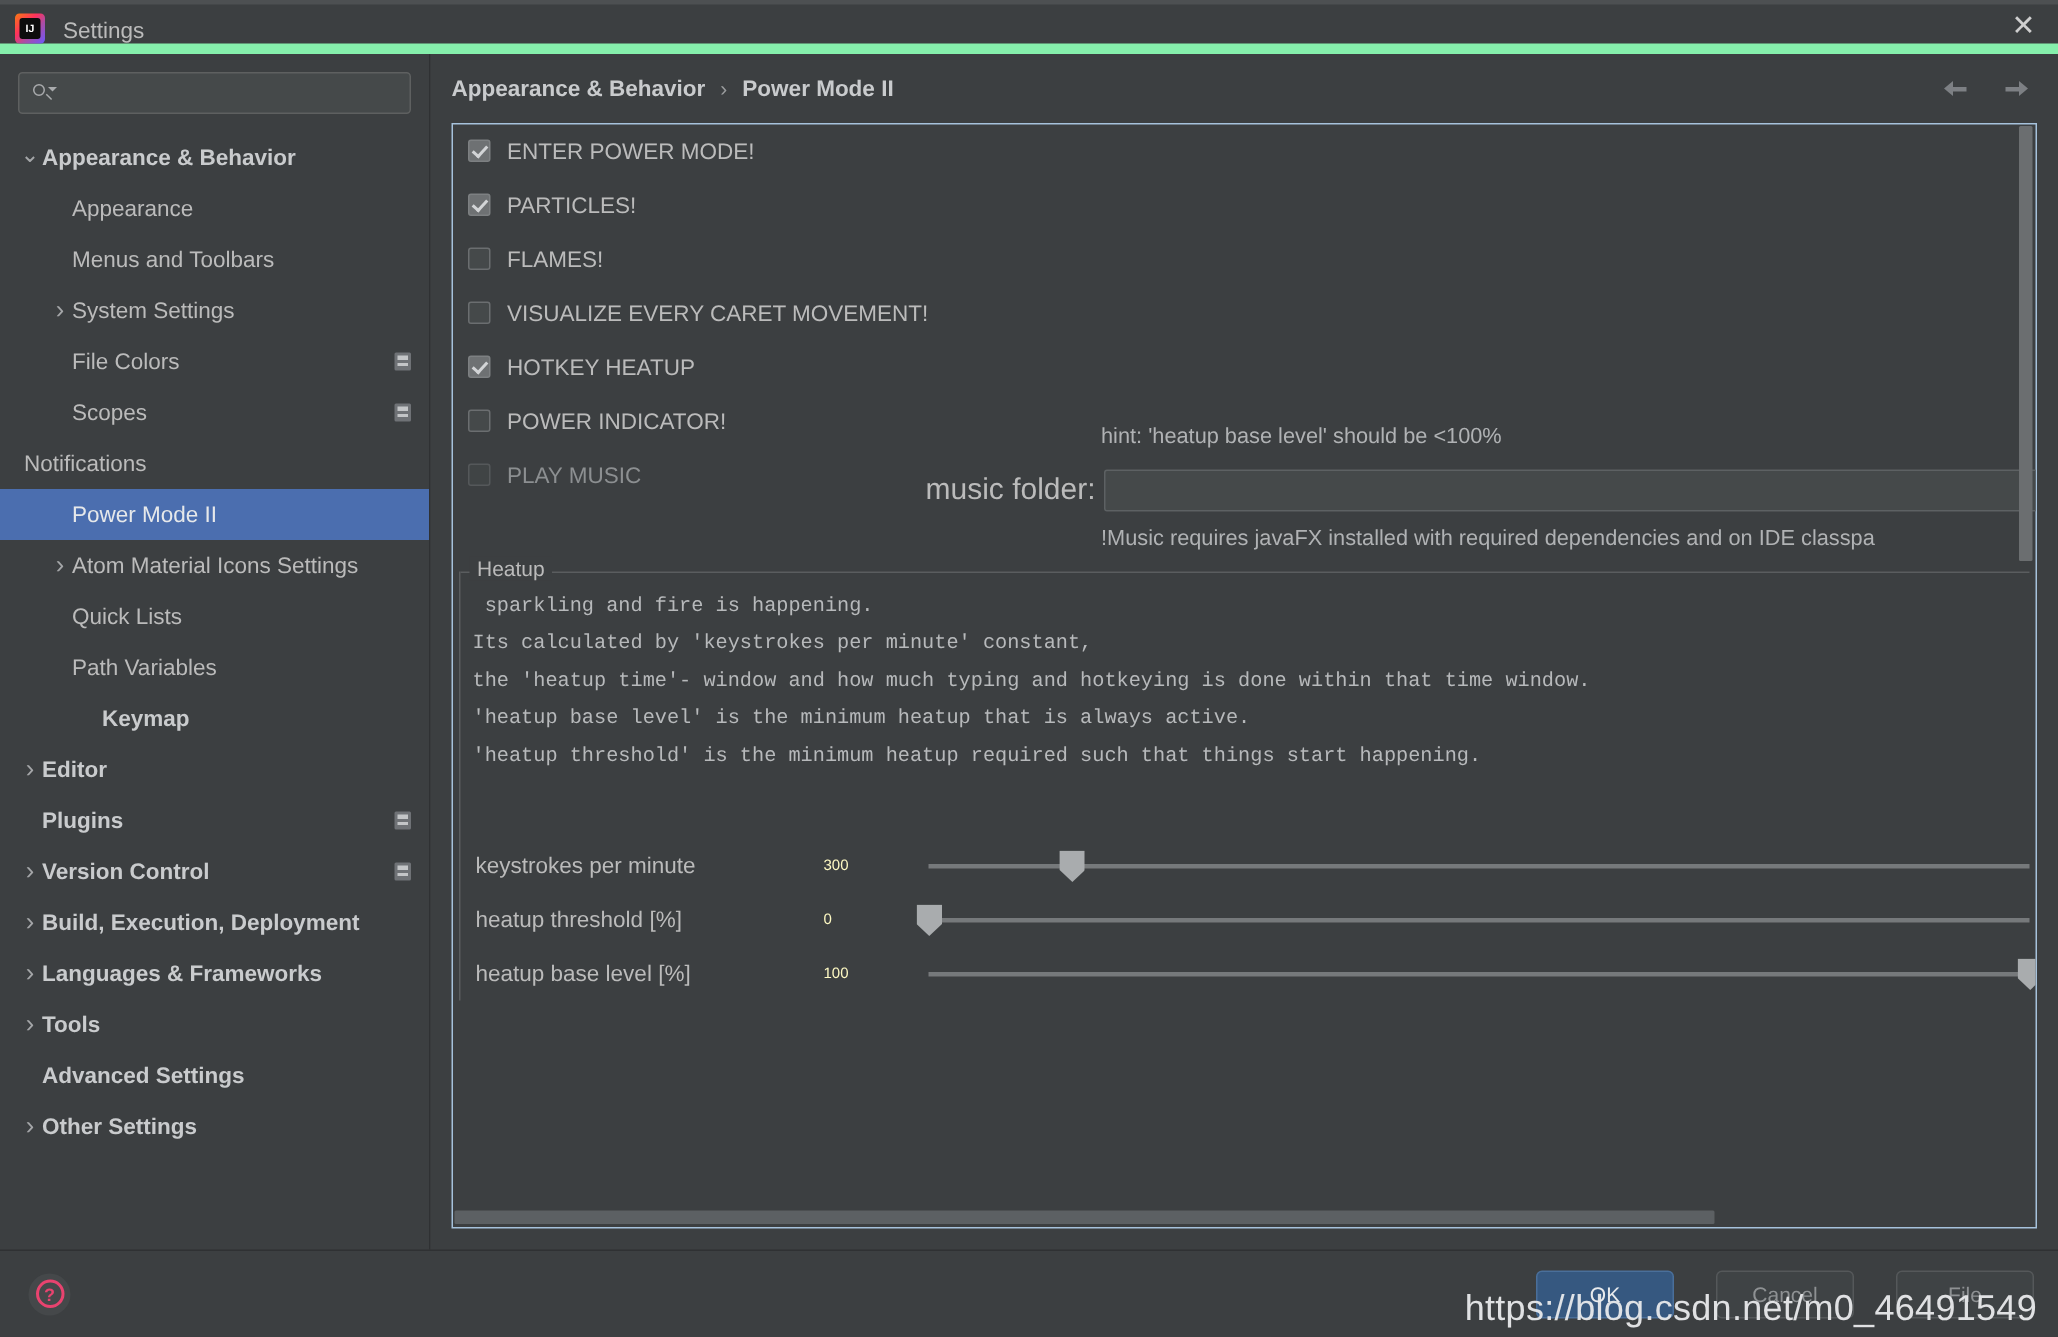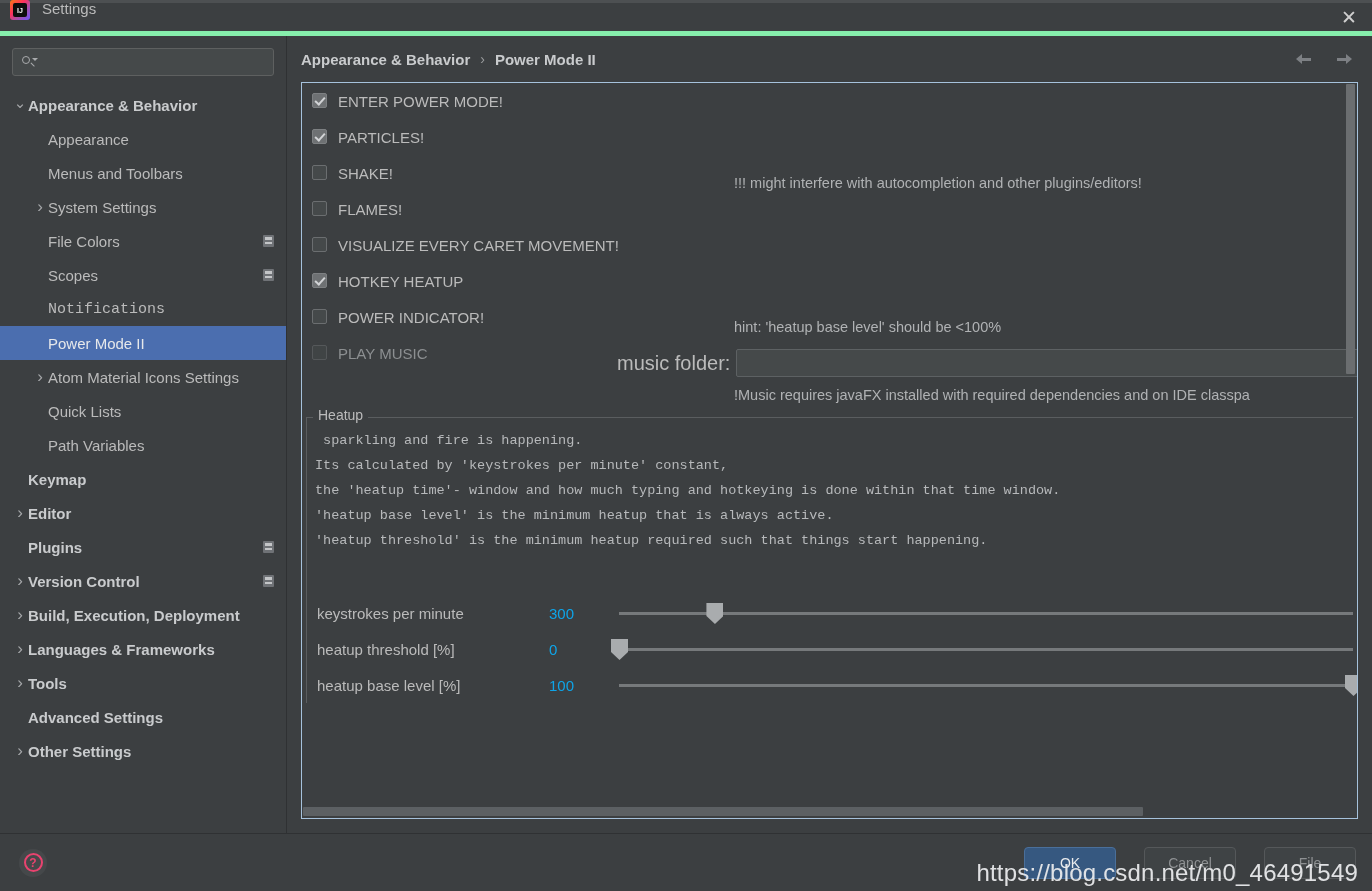--- a/index.html
+++ b/index.html
@@ -13,23 +13,23 @@
     position: relative;
     width: 1372px; height: 891px;
     background: #3c3f41;
     display: flex; flex-direction: column;
   }
 
   
   .titlebar {
     height: 36px;
     background: #3c3f41;
-    display: flex; align-items: flex-start;
+    display: flex; align-items: flex-end;
     padding: 0 0 0 10px;
-    border-bottom: 5px solid #86efac;
+    border-bottom: 7px solid #86efac;
     flex: 0 0 36px;
     position: relative;
   }
   .title-strip-top {
     position: absolute; top: 0; left: 0; right: 0; height: 3px;
     background: #4d5052;
   }
   .ij-logo {
     width: 20px; height: 20px; flex: 0 0 20px;
     border-radius: 3px;
@@ -247,21 +247,21 @@
     padding-left: 6px;
   }
 
   
   .slider-area { padding: 42px 0 0 2px; }
   .slider-row {
     height: 36px; display: flex; align-items: center; position: relative;
     padding-left: 8px;
   }
   .sl-name { width: 232px; flex: 0 0 232px; color: #bbbbbb; font-size: 15px; }
-  .sl-val  { width: 70px; flex: 0 0 70px; color: #0ea5e9; font-size: 15px; }
+  .sl-val  { width: 70px; flex: 0 0 70px; color: #fef9c3; font-size: 10px; }
   .sl-track-wrap { flex: 1; position: relative; height: 36px; }
   .sl-track {
     position: absolute; left: 0; right: 0; top: 17px; height: 3px;
     background: #76797b;
   }
   .sl-thumb {
     position: absolute; top: 8px;
     width: 17px; height: 21px;
     background: #a9acae;
     clip-path: polygon(0 0, 100% 0, 100% 62%, 50% 100%, 0 62%);
@@ -383,21 +383,21 @@
             <span class="lbl">File Colors</span>
             <span class="spacer-cfg"></span>
             <span class="cfg-icon"></span>
           </div>
           <div class="tree-row" style="padding-left: 32px;">
             <span class="chev"></span>
             <span class="lbl">Scopes</span>
             <span class="spacer-cfg"></span>
             <span class="cfg-icon"></span>
           </div>
-          <div class="tree-row" style="padding-left: 32px; font-family: Liberation Mono, monospace;">
+          <div class="tree-row" style="">
             <span class="chev"></span>
             <span class="lbl">Notifications</span>
             <span class="spacer-cfg"></span>
           </div>
           <div class="tree-row selected" style="padding-left: 32px;">
             <span class="chev"></span>
             <span class="lbl">Power Mode II</span>
             <span class="spacer-cfg"></span>
           </div>
           <div class="tree-row" style="padding-left: 32px;">
@@ -408,21 +408,21 @@
           <div class="tree-row" style="padding-left: 32px;">
             <span class="chev"></span>
             <span class="lbl">Quick Lists</span>
             <span class="spacer-cfg"></span>
           </div>
           <div class="tree-row" style="padding-left: 32px;">
             <span class="chev"></span>
             <span class="lbl">Path Variables</span>
             <span class="spacer-cfg"></span>
           </div>
-          <div class="tree-row bold" style="padding-left: 12px;">
+          <div class="tree-row bold" style="padding-left: 12px; margin-left: 40px;">
             <span class="chev"></span>
             <span class="lbl">Keymap</span>
             <span class="spacer-cfg"></span>
           </div>
           <div class="tree-row bold" style="padding-left: 12px;">
             <span class="chev" style="font-size: 17px;">›</span>
             <span class="lbl">Editor</span>
             <span class="spacer-cfg"></span>
           </div>
           <div class="tree-row bold" style="padding-left: 12px;">
@@ -487,25 +487,20 @@
         <div class="panel-inner">
 
           <div class="chk-section" id="options">
               <div class="chk-row">
                 <span class="cbox checked"></span>
                 <span class="chk-label">ENTER POWER MODE!</span>
               </div>
               <div class="chk-row">
                 <span class="cbox checked"></span>
                 <span class="chk-label">PARTICLES!</span>
-              </div>
-              <div class="chk-row">
-                <span class="cbox"></span>
-                <span class="chk-label">SHAKE!</span>
-                <span class="hint">!!! might interfere with autocompletion and other plugins/editors!</span>
               </div>
               <div class="chk-row">
                 <span class="cbox"></span>
                 <span class="chk-label">FLAMES!</span>
               </div>
               <div class="chk-row">
                 <span class="cbox"></span>
                 <span class="chk-label">VISUALIZE EVERY CARET MOVEMENT!</span>
               </div>
               <div class="chk-row">

